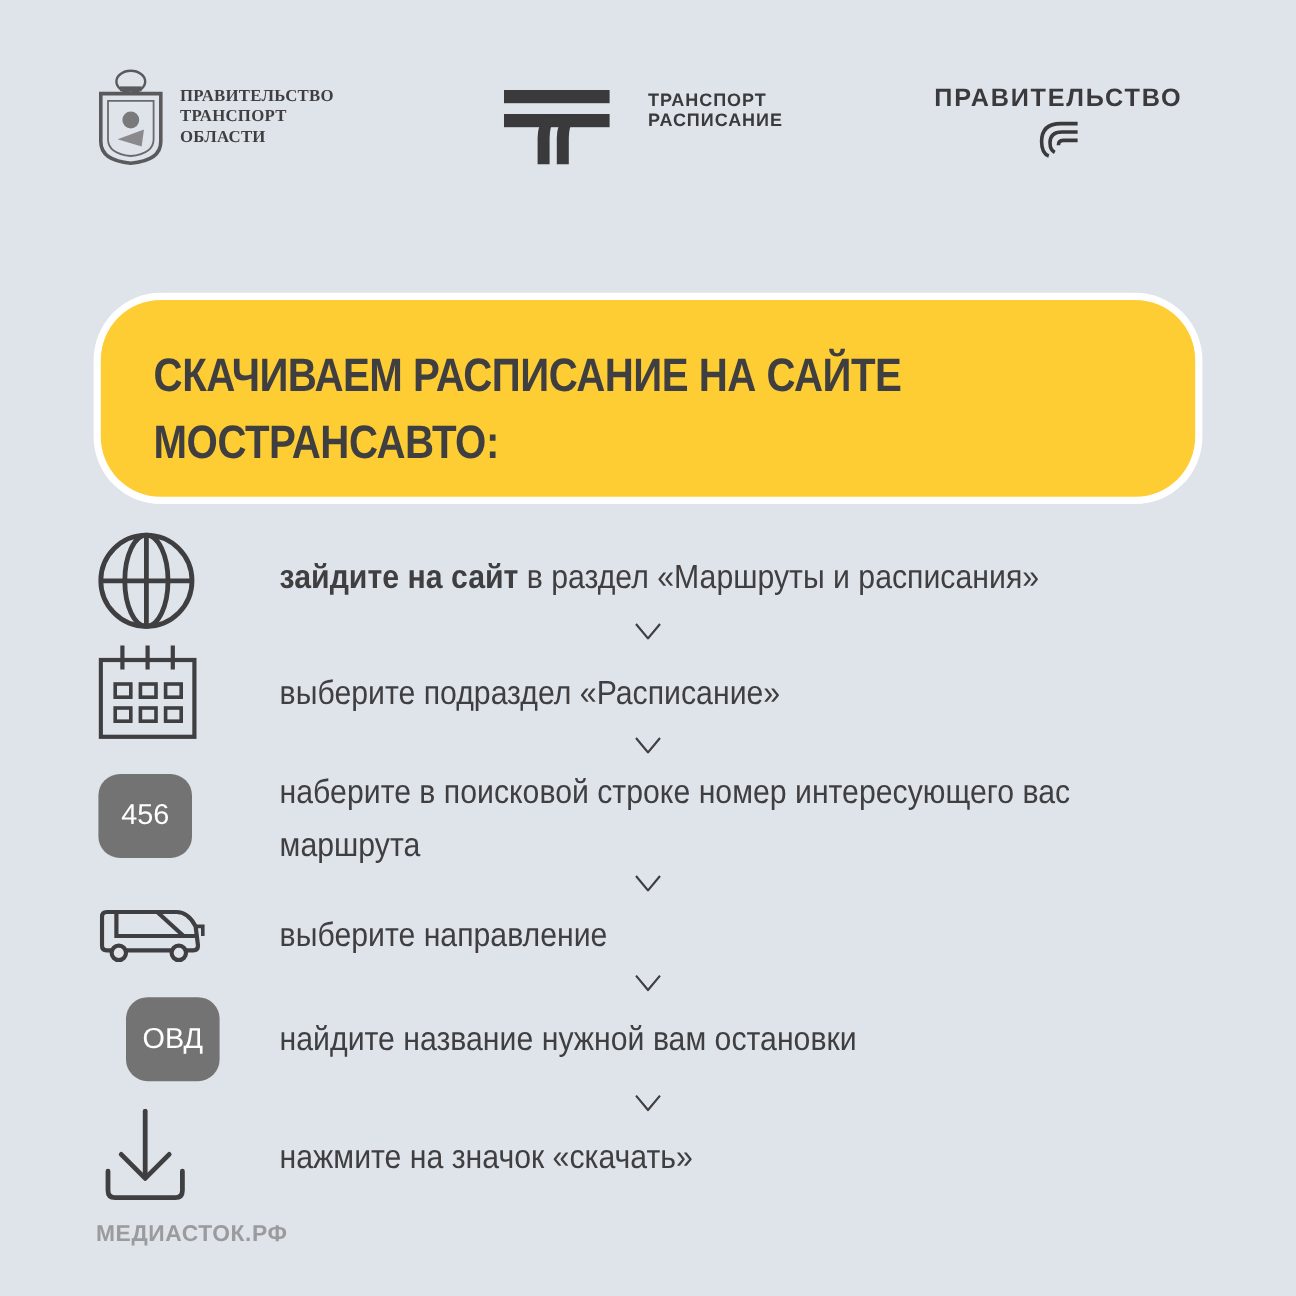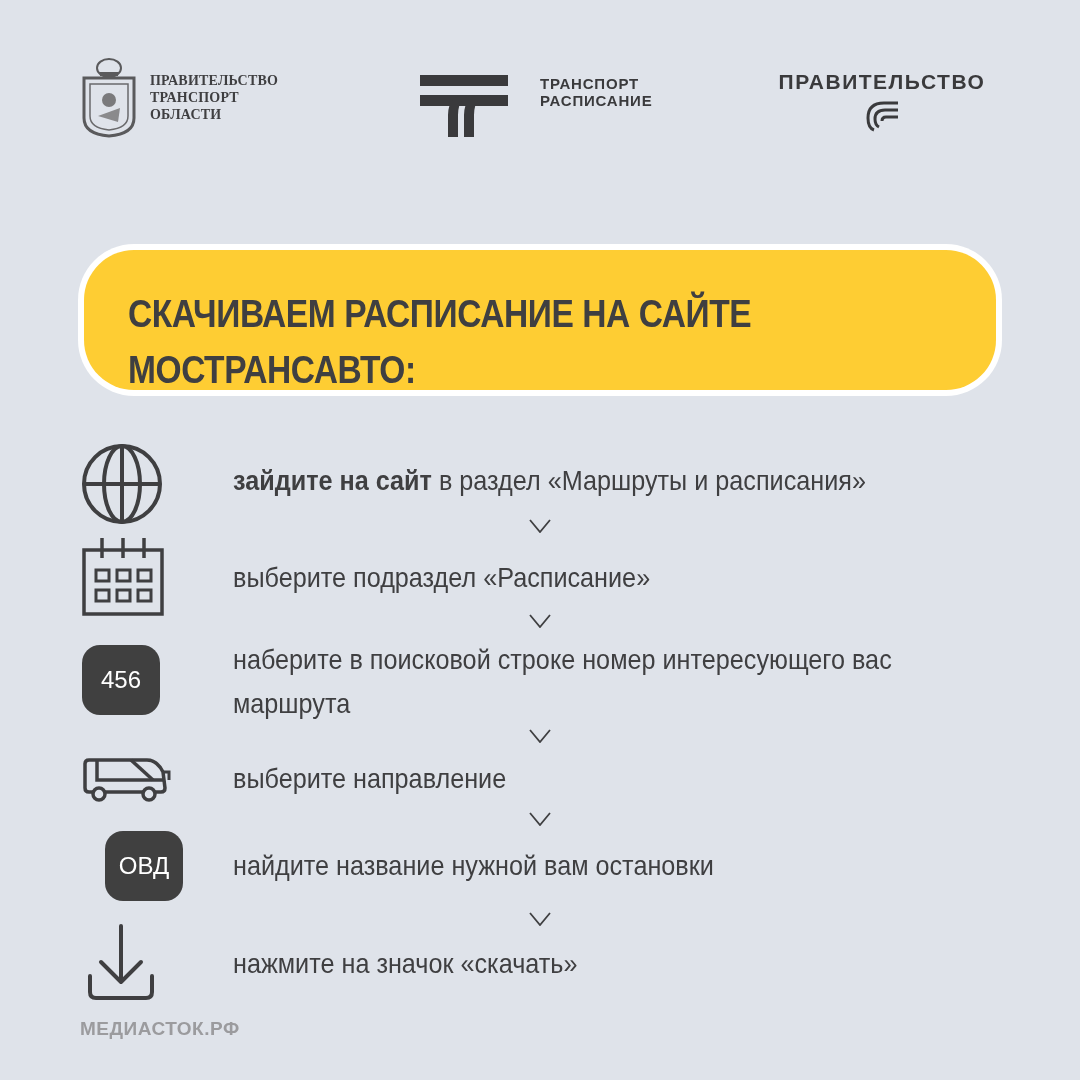--- a/index.html
+++ b/index.html
@@ -9,36 +9,36 @@
   }
   .logo-gov { position:absolute; left:78px; top:56px; display:flex; align-items:center; }
   .gov-text { margin-left:10px; font-family:"Liberation Serif", serif; font-weight:bold; font-size:14px; line-height:17px; color:#3f3f41; letter-spacing:0.2px; }
   .logo-tp { position:absolute; left:420px; top:75px; display:flex; align-items:flex-start; }
   .tp-text { margin-left:30px; margin-top:0px; font-weight:bold; font-size:15px; line-height:17px; color:#3a3a3c; letter-spacing:0.8px; }
   .logo-mta { position:absolute; left:764px; top:70px; width:236px; text-align:center; }
   .mta-text { font-weight:bold; font-size:21px; letter-spacing:1.5px; color:#3a3a3c; }
   .mta-icon { margin-top:6px; }
 
   .banner {
-    position:absolute; left:78px; top:244px; width:924px; height:152px;
+    position:absolute; left:78px; top:244px; width:924px; height:176px;
     background:#fff; border-radius:56px;
   }
   .banner-inner {
     position:absolute; left:6px; top:6px; right:6px; bottom:6px;
     background:#fecd33; border-radius:50px;
   }
   .banner-title {
     position:absolute; left:44px; top:36px; margin:0;
     font-family:"Liberation Sans", sans-serif; font-weight:bold; font-size:39px; line-height:56px;
     color:#3f3f41; letter-spacing:-0.5px; transform:scaleX(0.86); transform-origin:left top; width:900px;
   }
 
   .step-icon { position:absolute; left:80px; }
   .badge {
-    position:absolute; left:82px; width:78px; height:70px; background:#404040; border-radius:18px;
+    position:absolute; left:82px; width:78px; height:70px; background:#737373; border-radius:18px;
     color:#fff; font-size:24px; display:flex; align-items:center; justify-content:center;
     font-family:"Liberation Sans", sans-serif;
   }
   .step-text {
     position:absolute; left:233px; font-size:28px; line-height:44px; color:#3f3f41;
     transform:scaleX(0.9); transform-origin:left top; width:820px;
   }
   .step-text b { font-weight:bold; }
   .chev { position:absolute; left:529px; width:22px; height:14px; }
   .footer { position:absolute; left:80px; top:1018px; font-weight:bold; font-size:19px; color:#9b9b9e; letter-spacing:0.5px; }

